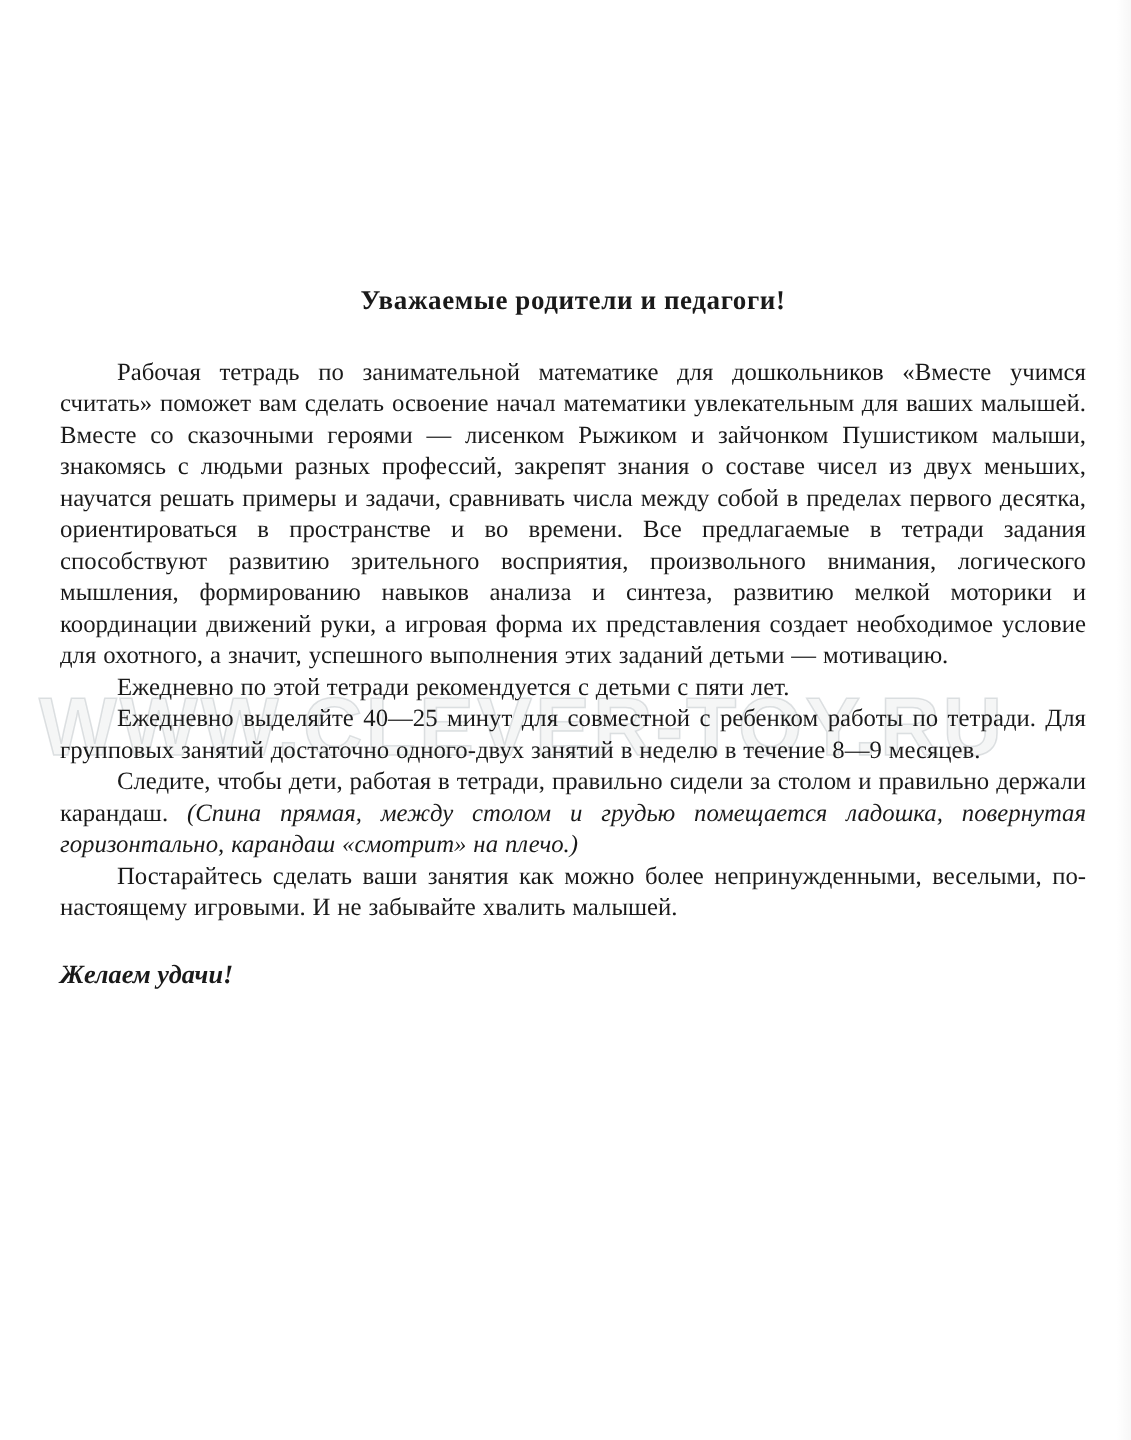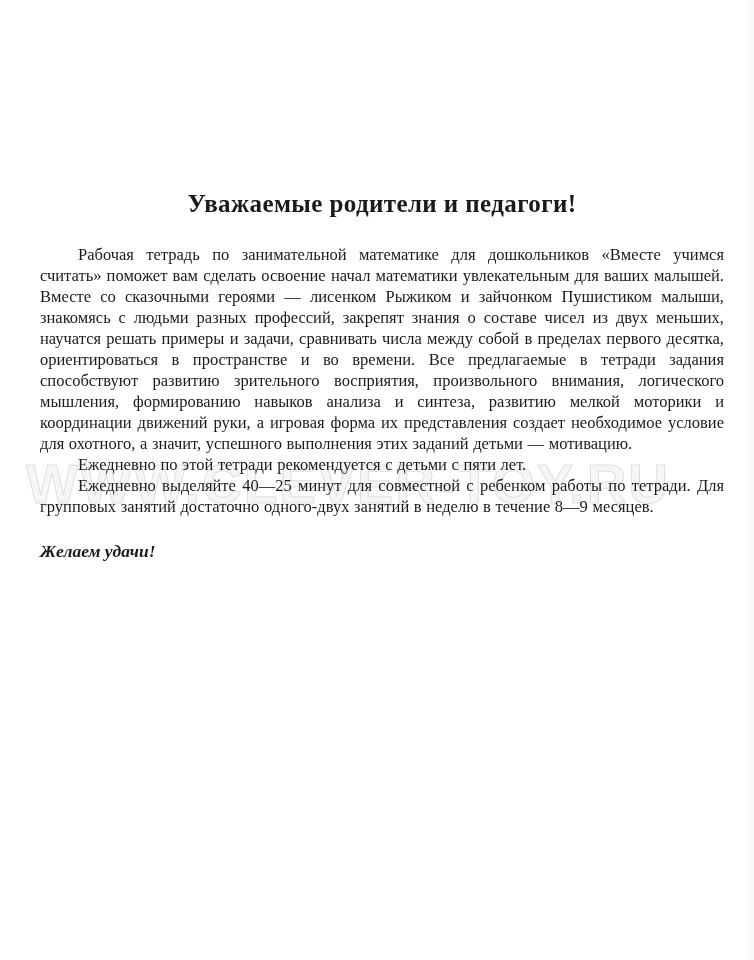--- a/index.html
+++ b/index.html
@@ -45,21 +45,21 @@
   .content {
     position: absolute;
     left: 40px;
     top: 190px;
     width: 684px;
     z-index: 1;
   }
   .title {
     margin: 0 0 26px 0;
     text-align: center;
-    font-size: 25px;
+    font-size: 18px;
     font-weight: bold;
     letter-spacing: 0.4px;
   }
   .body-text p {
     margin: 0;
     font-size: 16.5px;
     line-height: 21px;
     text-align: justify;
     text-indent: 38px;
     word-spacing: 0.5px;
@@ -87,21 +87,23 @@
     <h1 class="title">Уважаемые родители и педагоги!</h1>
 
     <div class="body-text">
 
       <p>Рабочая тетрадь по занимательной математике для дошкольников «Вместе учимся считать» поможет вам сделать освоение начал математики увлекательным для ваших малышей. Вместе со сказочными героями — лисенком Рыжиком и зайчонком Пушистиком малыши, знакомясь с людьми разных профессий, закрепят знания о составе чисел из двух меньших, научатся решать примеры и задачи, сравнивать числа между собой в пределах первого десятка, ориентироваться в пространстве и во времени. Все предлагаемые в тетради задания способствуют развитию зрительного восприятия, произвольного внимания, логического мышления, формированию навыков анализа и синтеза, развитию мелкой моторики и координации движений руки, а игровая форма их представления создает необходимое условие для охотного, а значит, успешного выполнения этих заданий детьми — мотивацию.</p>
 
       <p>Ежедневно по этой тетради рекомендуется с детьми с пяти лет.</p>
 
       <p>Ежедневно выделяйте 40—25 минут для совместной с ребенком работы по тетради. Для групповых занятий достаточно одного-двух занятий в неделю в течение 8—9 месяцев.</p>
 
+      <p><span>Следите, чтобы дети, работая в тетради, правильно сидели за столом и правильно держали карандаш. </span><span class="italic">(Спина прямая, между столом и грудью помещается ладошка, повернутая горизонтально, карандаш «смотрит» на плечо.)</span></p>
 
+      <p>Постарайтесь сделать ваши занятия как можно более непринужденными, веселыми, по-настоящему игровыми. И не забывайте хвалить малышей.</p>
 
     </div>
 
     <div class="signoff">Желаем удачи!</div>
 
   </div>
 
 </div>
 
 </body></html>

